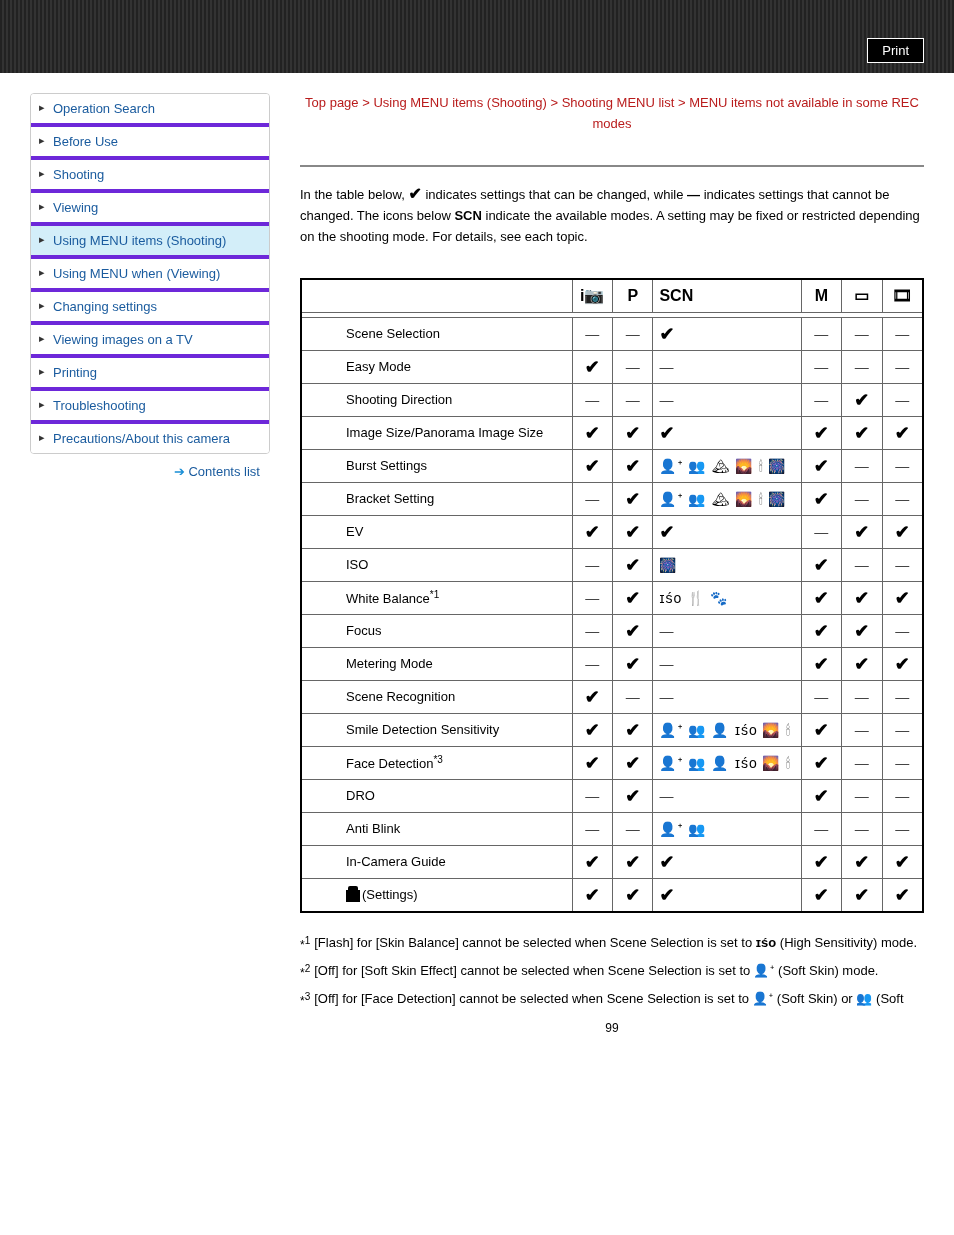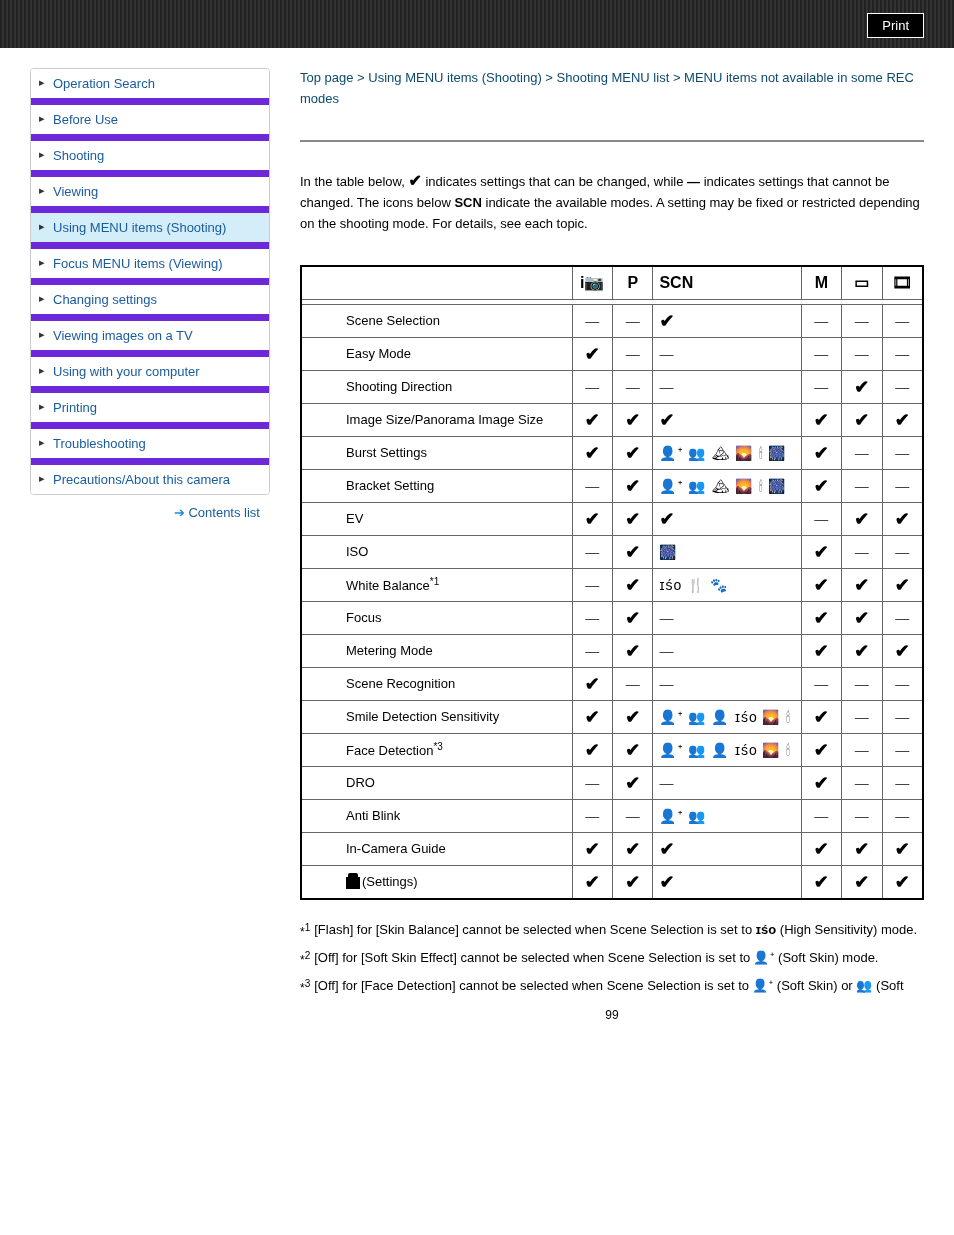--- a/index.html
+++ b/index.html
@@ -4,21 +4,21 @@
 <style>
   body {
     margin: 0;
     padding: 0;
     font-family: Arial, Helvetica, sans-serif;
     font-size: 13px;
     color: #000;
     background: #fff;
   }
   .top-band {
-    height: 48px;
+    height: 73px;
     background: repeating-linear-gradient(90deg, #222 0, #222 2px, #333 2px, #333 4px);
     position: relative;
   }
   .print-btn {
     position: absolute;
     right: 30px;
     bottom: 10px;
     background: #000;
     color: #fff;
     border: 1px solid #fff;
@@ -37,21 +37,21 @@
   }
   .sidebar ul {
     list-style: none;
     margin: 0;
     padding: 0;
     border: 1px solid #ccc;
     border-radius: 4px;
     overflow: hidden;
   }
   .sidebar li {
-    border-bottom: 7px solid #6d28d9;
+    border-bottom: 4px solid #6d28d9;
     padding: 7px 10px 7px 22px;
     color: #1a5b9e;
     cursor: pointer;
     position: relative;
     background: #fff;
   }
   .sidebar li:last-child { border-bottom: none; }
   .sidebar li.active { background: #d3eef9; }
   .sidebar li::before {
     content: "▸";
@@ -70,29 +70,29 @@
   }
   .contents-link::before {
     content: "➔ ";
     color: #1a8fd6;
   }
   .content {
     flex: 1;
     min-width: 0;
   }
   .breadcrumb {
-    color: #0c4a6e;
-    text-align: left;
+    color: #b91c1c;
+    text-align: center;
     margin-bottom: 30px;
     line-height: 1.6;
   }
   .breadcrumb span { cursor: pointer; }
   .intro {
     border-top: 2px solid #888;
-    padding-top: 26px;
+    padding-top: 14px;
     margin-bottom: 30px;
     line-height: 1.6;
   }
   .intro-check {
     display: inline-block;
     font-weight: bold;
     font-size: 16px;
   }
   .scn-text { font-weight: bold; font-family: 'Arial Black', Arial; }
   .dash-mark { font-weight: bold; }
@@ -161,24 +161,23 @@
 </div>
 
 <div class="main-wrap">
   <nav class="sidebar">
     <ul id="sidebar-list">
         <li>Operation Search</li>
         <li>Before Use</li>
         <li>Shooting</li>
         <li>Viewing</li>
         <li class="active">Using MENU items (Shooting)</li>
-        <li>Focus MENU items (Viewing)</li>
+        <li>Using MENU when (Viewing)</li>
         <li>Changing settings</li>
         <li>Viewing images on a TV</li>
-        <li>Using with your computer</li>
         <li>Printing</li>
         <li>Troubleshooting</li>
         <li>Precautions/About this camera</li>
       </ul>
     <div class="contents-link">Contents list</div>
   </nav>
 
   <main class="content">
     <div class="breadcrumb" id="breadcrumb"><span>Top page</span> &gt; <span>Using MENU items (Shooting)</span> &gt; <span>Shooting MENU list</span> &gt; <span>MENU items not available in some REC modes</span></div>
 

